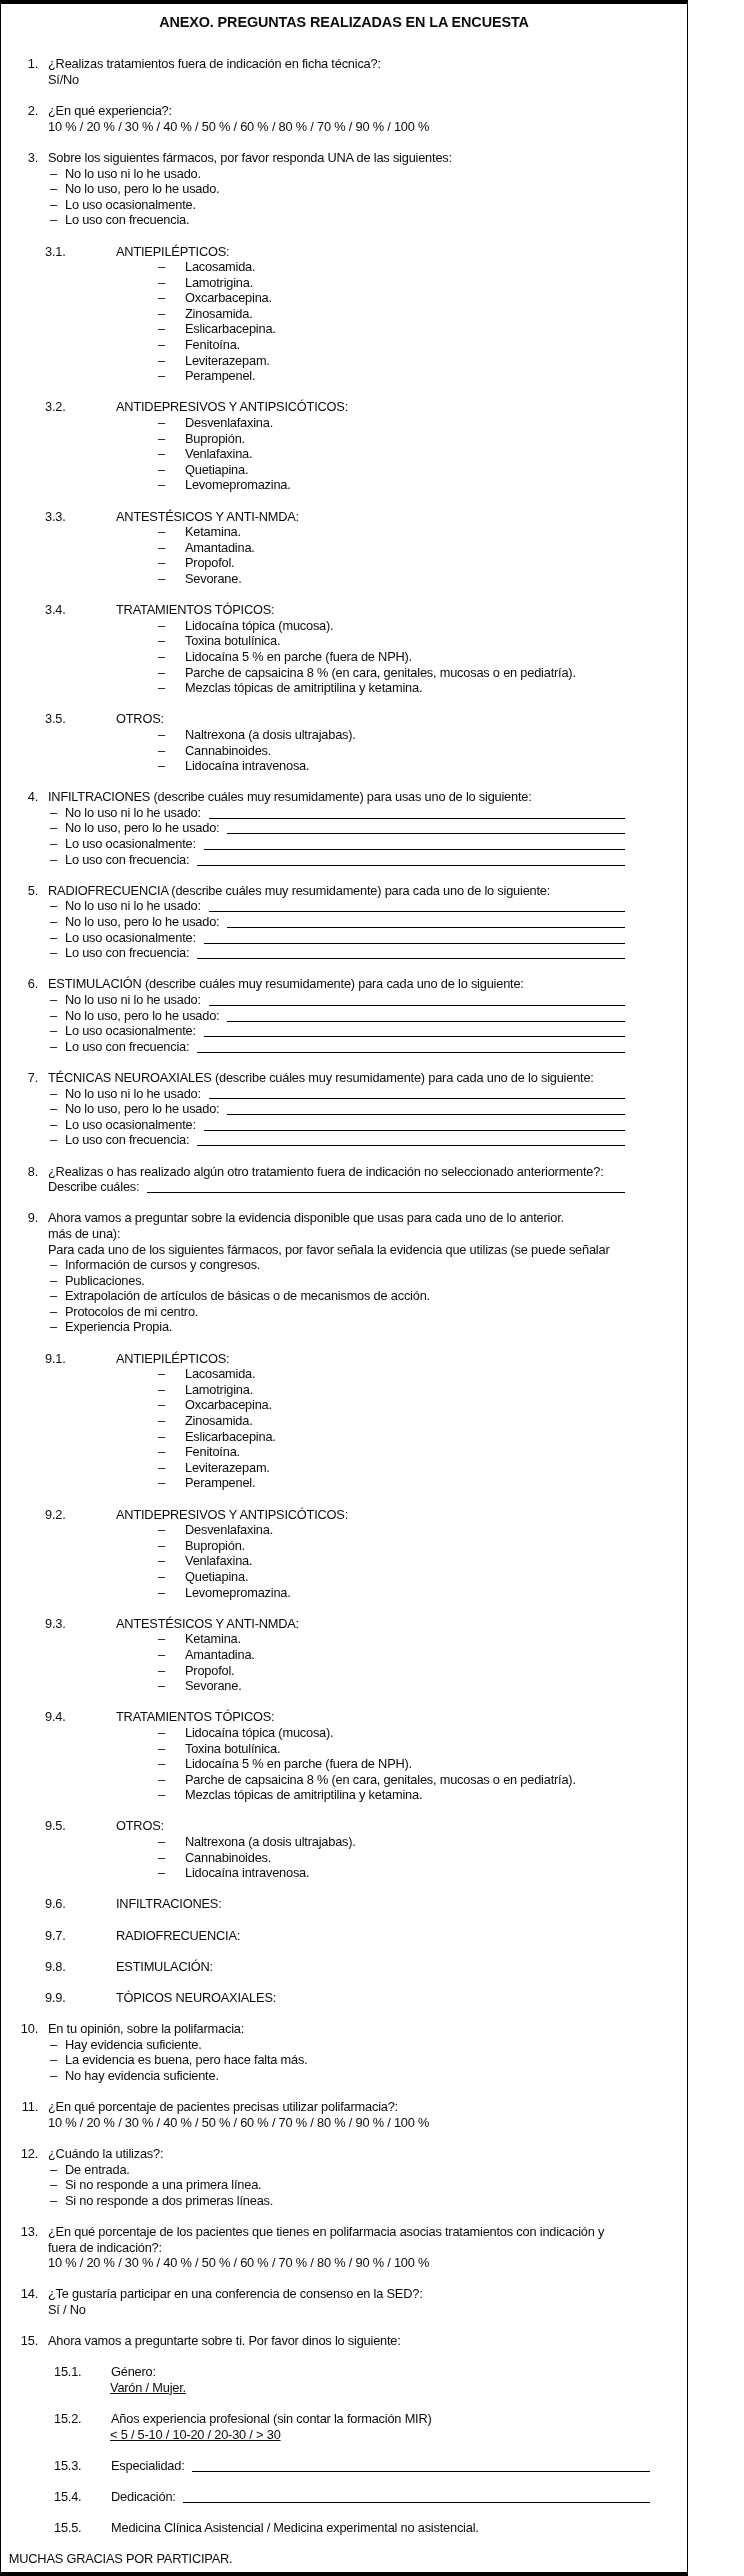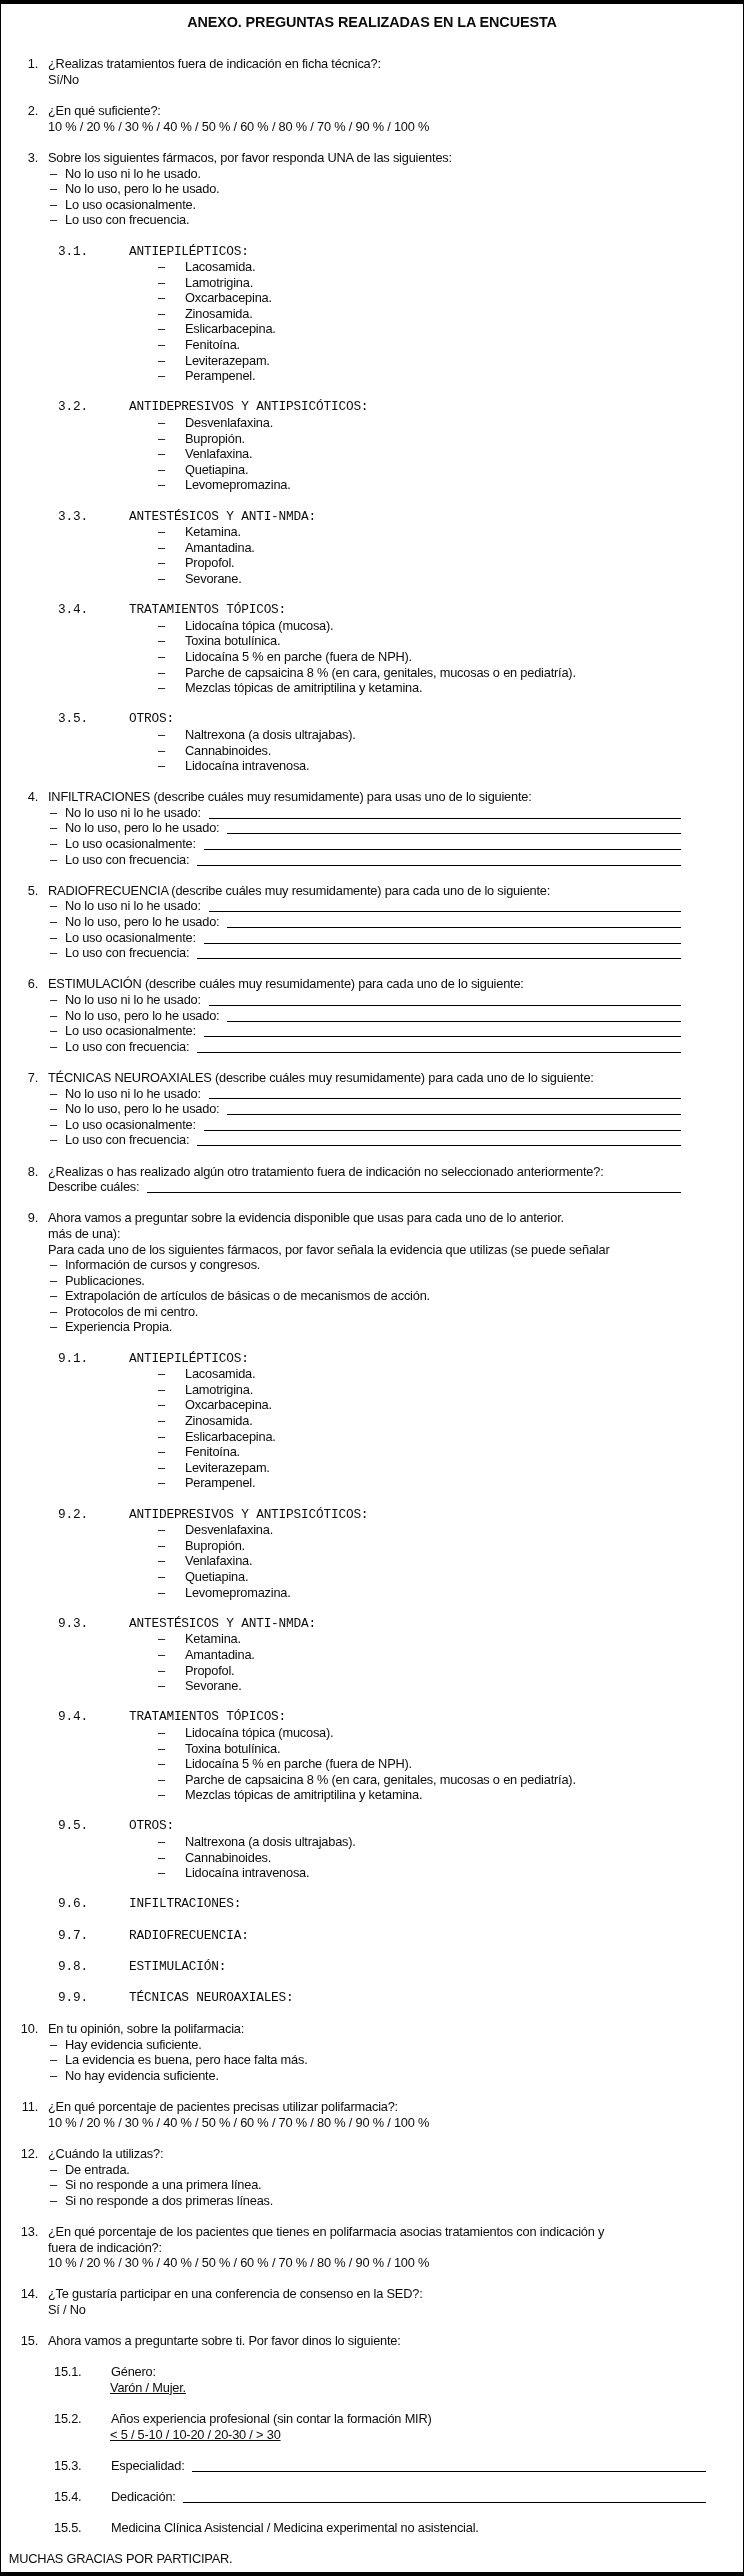--- a/index.html
+++ b/index.html
@@ -1,18 +1,18 @@
 <!DOCTYPE html>
 <html lang="es" style="font-size:9px"><head>
 <meta charset="utf-8">
 <style>
   html,body{margin:0;padding:0;background:#ffffff;}
   .page{
     position:relative;
-    width:744px;height:2576px;
+    width:688px;height:2576px;
     box-sizing:border-box;
     background:#ffffff;
     border:1.7px solid #000;
     border-top-width:4.4px;
     border-bottom-width:4.4px;
     padding-top:9px;
     overflow:hidden;
     font-family:"Liberation Sans","DejaVu Sans",sans-serif;
     font-size:12.8px;line-height:15.6px;color:#0c0c0c;
     letter-spacing:-0.2px;
@@ -30,21 +30,21 @@
   .dash{flex:0 0 15px;}
   .opttext{flex:0 1 auto;}
   .fillrow{padding-left:49px;padding-right:62px;}
   .fillrow.plain{padding-left:47px;}
   .filllabel{flex:0 0 auto;}
   .fill-line{
     flex:1 1 auto;min-width:22px;
     border-bottom:1.1px solid #000;
     height:2.2px;margin:0 0 1.7px 7.8px;
   }
-  .subrow{padding-left:57px;font-family:Liberation Mono, monospace;}
+  .subrow{padding-left:44px;}
   .subnum{flex:0 0 71px;}
   .subtitle{flex:0 1 auto;}
   .itemrow{padding-left:157px;}
   .itemdash{flex:0 0 27px;}
   .itemtext{flex:0 1 auto;}
   .sub15row{padding-left:53px;}
   .sub15row.fillrow15{padding-right:37px;}
   .num15{flex:0 0 57px;}
   .title15{flex:0 0 auto;}
   .ans15{padding-left:109px;white-space:nowrap;text-decoration:underline;}
@@ -59,21 +59,21 @@
       <div class="block q">
         <div class="row qrow">
           <span class="qnum">1.</span>
           <span class="qtext">¿Realizas tratamientos fuera de indicación en ficha técnica?:</span>
         </div>
         <div class="qline">Sí/No</div>
       </div>
       <div class="block q">
         <div class="row qrow">
           <span class="qnum">2.</span>
-          <span class="qtext">¿En qué suficiente?:</span>
+          <span class="qtext">¿En qué experiencia?:</span>
         </div>
         <div class="qline">10 % / 20 % / 30 % / 40 % / 50 % / 60 % / 80 % / 70 % / 90 % / 100 %</div>
       </div>
       <div class="block q">
         <div class="row qrow">
           <span class="qnum">3.</span>
           <span class="qtext">Sobre los siguientes fármacos, por favor responda UNA de las siguientes:</span>
         </div>
         <div class="row optrow">
           <span class="dash">–</span>
@@ -508,21 +508,21 @@
       </div>
       <div class="block sub">
         <div class="row subrow">
           <span class="subnum">9.8.</span>
           <span class="subtitle">ESTIMULACIÓN:</span>
         </div>
       </div>
       <div class="block sub">
         <div class="row subrow">
           <span class="subnum">9.9.</span>
-          <span class="subtitle">TÉCNICAS NEUROAXIALES:</span>
+          <span class="subtitle">TÓPICOS NEUROAXIALES:</span>
         </div>
       </div>
       <div class="block q">
         <div class="row qrow">
           <span class="qnum">10.</span>
           <span class="qtext">En tu opinión, sobre la polifarmacia:</span>
         </div>
         <div class="row optrow">
           <span class="dash">–</span>
           <span class="opttext">Hay evidencia suficiente.</span>

